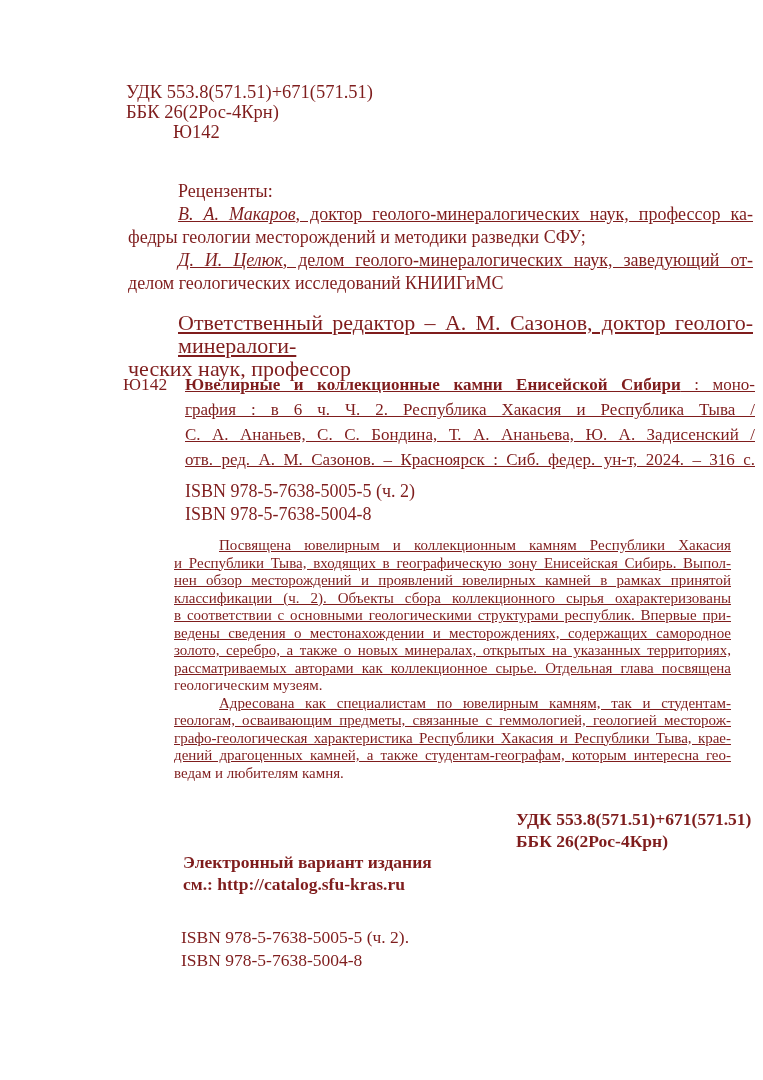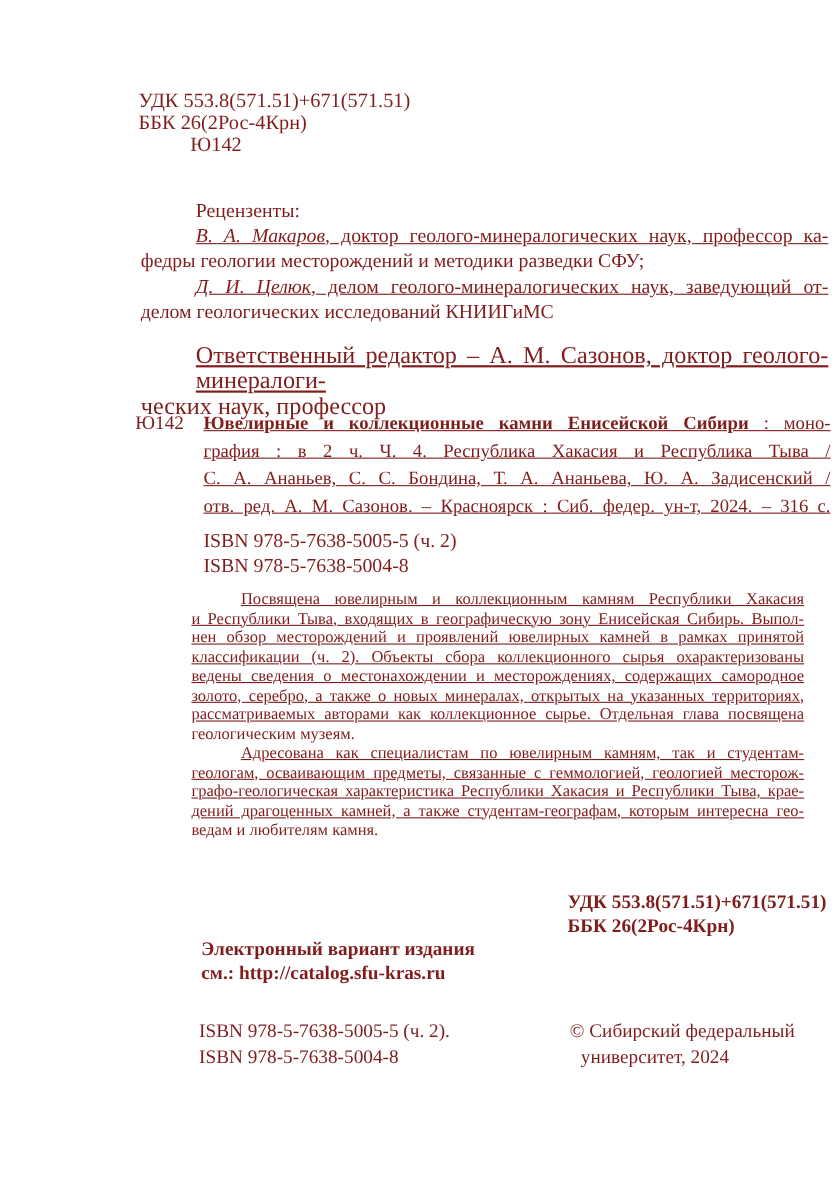--- a/index.html
+++ b/index.html
@@ -119,35 +119,36 @@
   </div>
 
   <div class="blk editor">
     <div class="line ind j">Ответственный редактор – А. М. Сазонов, доктор геолого-минералоги-</div>
     <div class="line">ческих наук, профессор</div>
   </div>
 
   <div class="blk catalog">
     <div class="catalog-code">Ю142</div>
     <div class="line j"><span class="title-bold">Ювелирные и коллекционные камни Енисейской Сибири</span><span> : моно-</span></div>
-    <div class="line j">графия : в 2 ч. Ч. 4. Республика Хакасия и Республика Тыва /</div>
+    <div class="line j">графия : в 6 ч. Ч. 2. Республика Хакасия и Республика Тыва /</div>
     <div class="line j">С. А. Ананьев, С. С. Бондина, Т. А. Ананьева, Ю. А. Задисенский /</div>
     <div class="line j">отв. ред. А. М. Сазонов. – Красноярск : Сиб. федер. ун-т, 2024. – 316 с.</div>
   </div>
 
   <div class="blk isbn-top">
     <div class="line">ISBN 978-5-7638-5005-5 (ч. 2)</div>
     <div class="line">ISBN 978-5-7638-5004-8</div>
   </div>
 
   <div class="blk annotation">
     <div class="line ind2 j">Посвящена ювелирным и коллекционным камням Республики Хакасия</div>
     <div class="line j">и Республики Тыва, входящих в географическую зону Енисейская Сибирь. Выпол-</div>
     <div class="line j">нен обзор месторождений и проявлений ювелирных камней в рамках принятой</div>
     <div class="line j">классификации (ч. 2). Объекты сбора коллекционного сырья охарактеризованы</div>
+    <div class="line j">в соответствии с основными геологическими структурами республик. Впервые при-</div>
     <div class="line j">ведены сведения о местонахождении и месторождениях, содержащих самородное</div>
     <div class="line j">золото, серебро, а также о новых минералах, открытых на указанных территориях,</div>
     <div class="line j">рассматриваемых авторами как коллекционное сырье. Отдельная глава посвящена</div>
     <div class="line">геологическим музеям.</div>
     <div class="line ind2 j">Адресована как специалистам по ювелирным камням, так и студентам-</div>
     <div class="line j">геологам, осваивающим предметы, связанные с геммологией, геологией месторож-</div>
     <div class="line j">графо-геологическая характеристика Республики Хакасия и Республики Тыва, крае-</div>
     <div class="line j">дений драгоценных камней, а также студентам-географам, которым интересна гео-</div>
     <div class="line">ведам и любителям камня.</div>
   </div>
@@ -160,18 +161,14 @@
   <div class="blk electronic">
     <div class="line">Электронный вариант издания</div>
     <div class="line">см.: http://catalog.sfu-kras.ru</div>
   </div>
 
   <div class="blk isbn-bottom">
     <div class="line">ISBN 978-5-7638-5005-5 (ч. 2).</div>
     <div class="line">ISBN 978-5-7638-5004-8</div>
   </div>
 
-  <div class="blk copyright">
-    <div class="line">© Сибирский федеральный</div>
-    <div class="line cont">университет, 2024</div>
-  </div>
 
 </div>
 
 </body></html>

